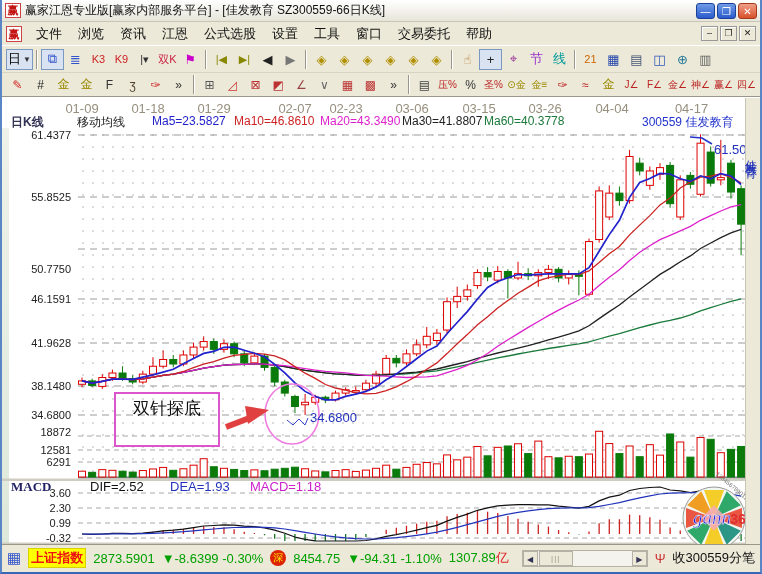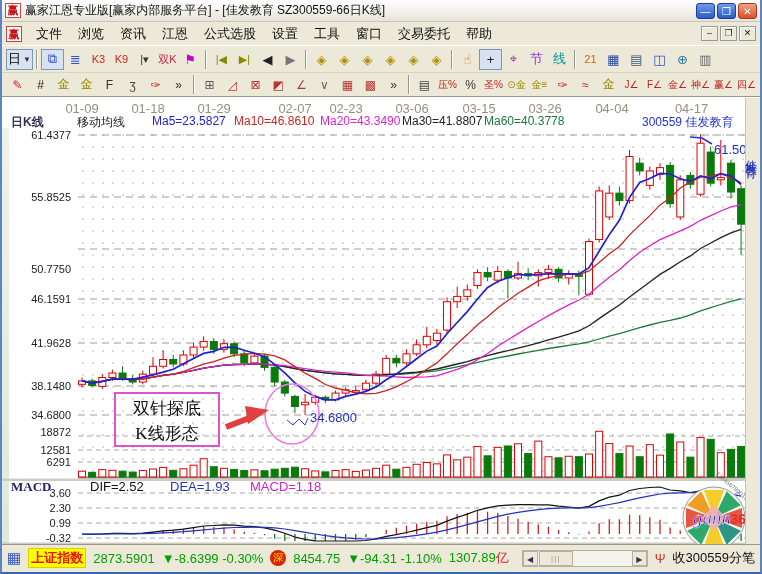--- a/index.html
+++ b/index.html
@@ -534,21 +534,20 @@
           <polygon points="0,0 -10,-28 10,-28" fill="#f0920d" opacity="0.9" transform="translate(712,420) rotate(315)"></polygon>
           <rect x="703" y="411" width="18" height="18" fill="#f5aab8" opacity="0.85" transform="rotate(45 712 420)"></rect>
           <text x="710" y="426" text-anchor="middle" font-size="19" font-style="italic" font-family="&quot;Liberation Serif&quot;,serif" fill="#2222dd" stroke="#ffffff" stroke-width="0.4">gann</text>
           <text x="740" y="426" text-anchor="middle" font-size="14" font-weight="bold" font-family="&quot;Liberation Sans&quot;,sans-serif" fill="#e03030">360</text>
           <text x="712" y="386" text-anchor="middle" font-size="6" fill="#777777" transform="rotate(40 712 420)">1234567890123456</text>
         </g>
       </svg>
 
     <div class="annbox">
       <div>双针探底</div>
-      <div>K线形态</div>
     </div>
     <div class="pricetag" style="left:308px;top:312px">34.6800</div>
     <div class="pricetag" style="left:712px;top:44px">61.5000</div>
 
     <div class="macdrow">
       <span style="left:9px;color:#222266;font-weight:bold;font-family:'Liberation Serif',serif">MACD</span>
       <span style="left:88px;color:#111">DIF=2.52</span>
       <span style="left:168px;color:#2233bb">DEA=1.93</span>
       <span style="left:248px;color:#cc22cc">MACD=1.18</span>
     </div>

